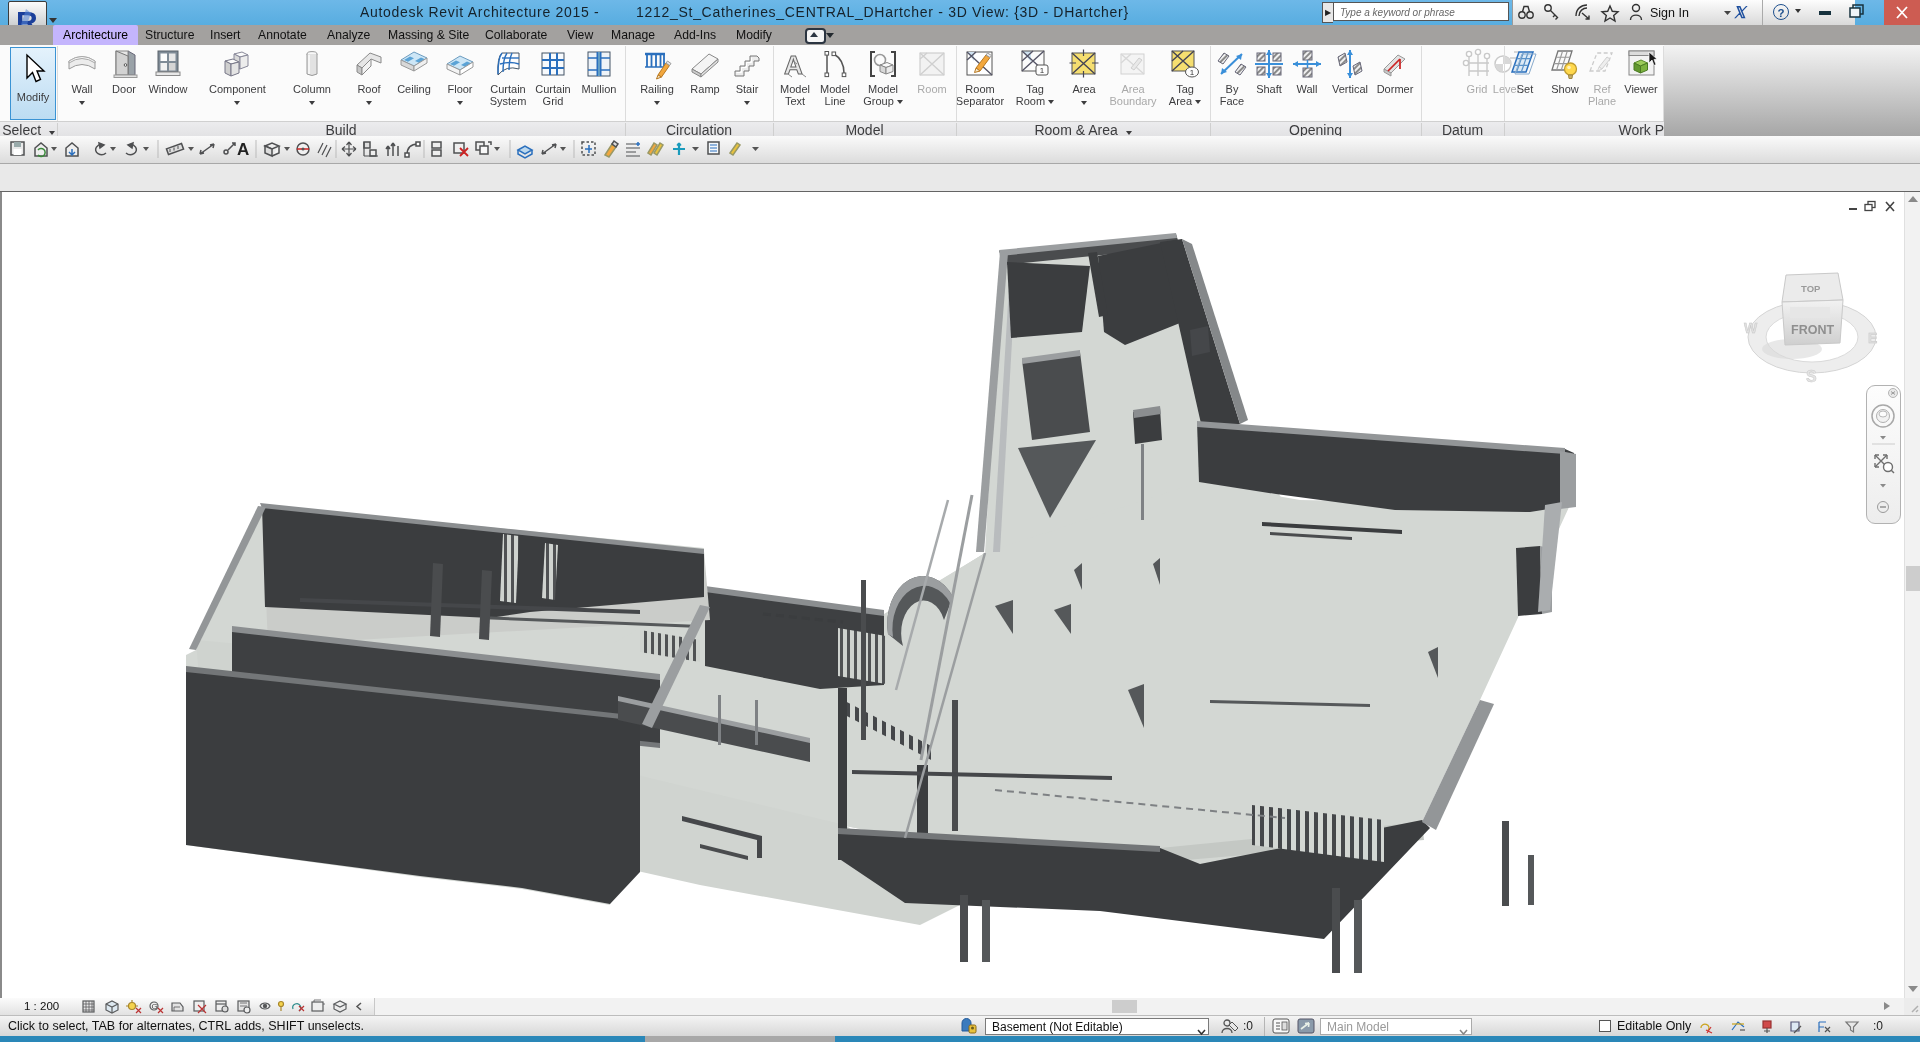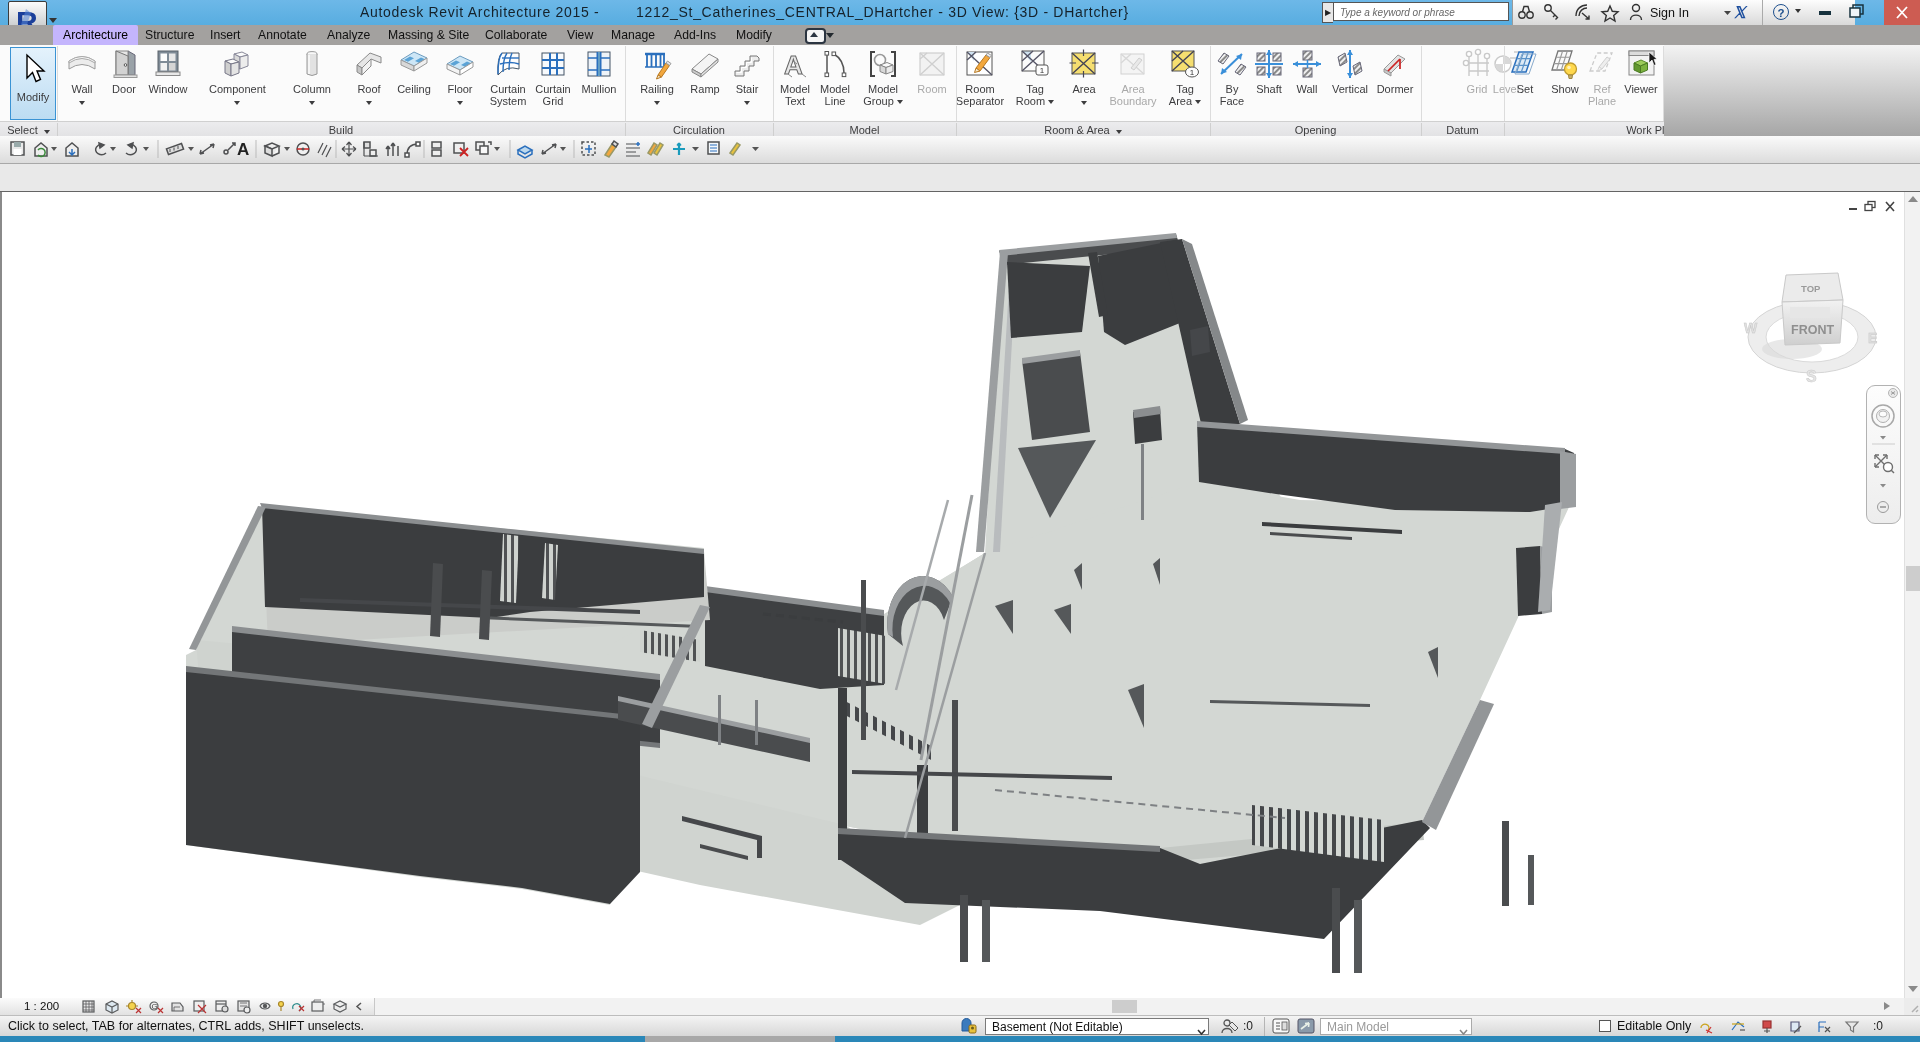--- a/index.html
+++ b/index.html
@@ -4,21 +4,21 @@
 html,body{margin:0;padding:0;background:#fff;}
 #app{position:relative;width:1920px;height:1042px;overflow:hidden;font-family:"Liberation Sans",sans-serif;-webkit-font-smoothing:antialiased;}
 #titlebar{position:absolute;left:0;top:0;width:1920px;height:25px;background:linear-gradient(#6db8e8,#58ade0);}
 #title-text{position:absolute;left:327px;top:4px;font-size:14px;color:#15222b;white-space:pre;letter-spacing:0.7px;margin-left:33px;}
 #tabbar{position:absolute;left:0;top:25px;width:1920px;height:20px;background:#a3a19f;}
 .tab{position:absolute;top:0;height:20px;line-height:20px;font-size:12.2px;color:#111;padding:0 10px;}
 .tab.active{background:#c4b5fd;color:#000;border-radius:2px 2px 0 0;}
 #ribbon{position:absolute;left:0;top:45px;width:1920px;height:91px;background:#fbfbfb;}
 #ribbon .psep{position:absolute;top:1px;width:1px;height:75px;background:#dcdcdc;}
 #labelstrip{position:absolute;left:0;top:76px;width:1664px;height:15px;background:linear-gradient(#ececee,#e2e2e4);border-top:1px solid #d0d0d0;}
-.plabel{position:absolute;top:1px;height:14px;line-height:14px;font-size:11px;color:#3c3c3e;text-align:center;}
+.plabel{position:absolute;top:1px;height:14px;line-height:14px;font-size:14px;color:#3c3c3e;text-align:center;}
 #ribbonright{position:absolute;left:1664px;top:0px;width:256px;height:91px;background:linear-gradient(#f3f3f3,#a6a6a6);}
 .arrow-dn{display:inline-block;width:0;height:0;border-left:3.5px solid transparent;border-right:3.5px solid transparent;border-top:4px solid #3c3c3e;}
 .btn{position:absolute;top:3px;width:56px;text-align:center;font-size:11px;color:#3c3c3e;line-height:11.5px;}
 .btn svg{display:block;margin:0 auto;}
 .btn .lbl{margin-top:4px;}
 .btn.gray{color:#a9a9a9;}
 .adn{width:0;height:0;border-left:3.5px solid transparent;border-right:3.5px solid transparent;border-top:4px solid #3c3c3e;display:inline-block;vertical-align:middle;}
 #toolbar{position:absolute;left:0;top:136px;width:1920px;height:27px;background:linear-gradient(#fafafa,#dcdcdc);border-bottom:1px solid #a8a8a8;}
 #substrip{position:absolute;left:0;top:164px;width:1920px;height:27px;background:#e9e9e9;}
 #canvas{position:absolute;left:0;top:191px;width:1920px;height:824px;background:#fff;border-top:1px solid #646464;}

